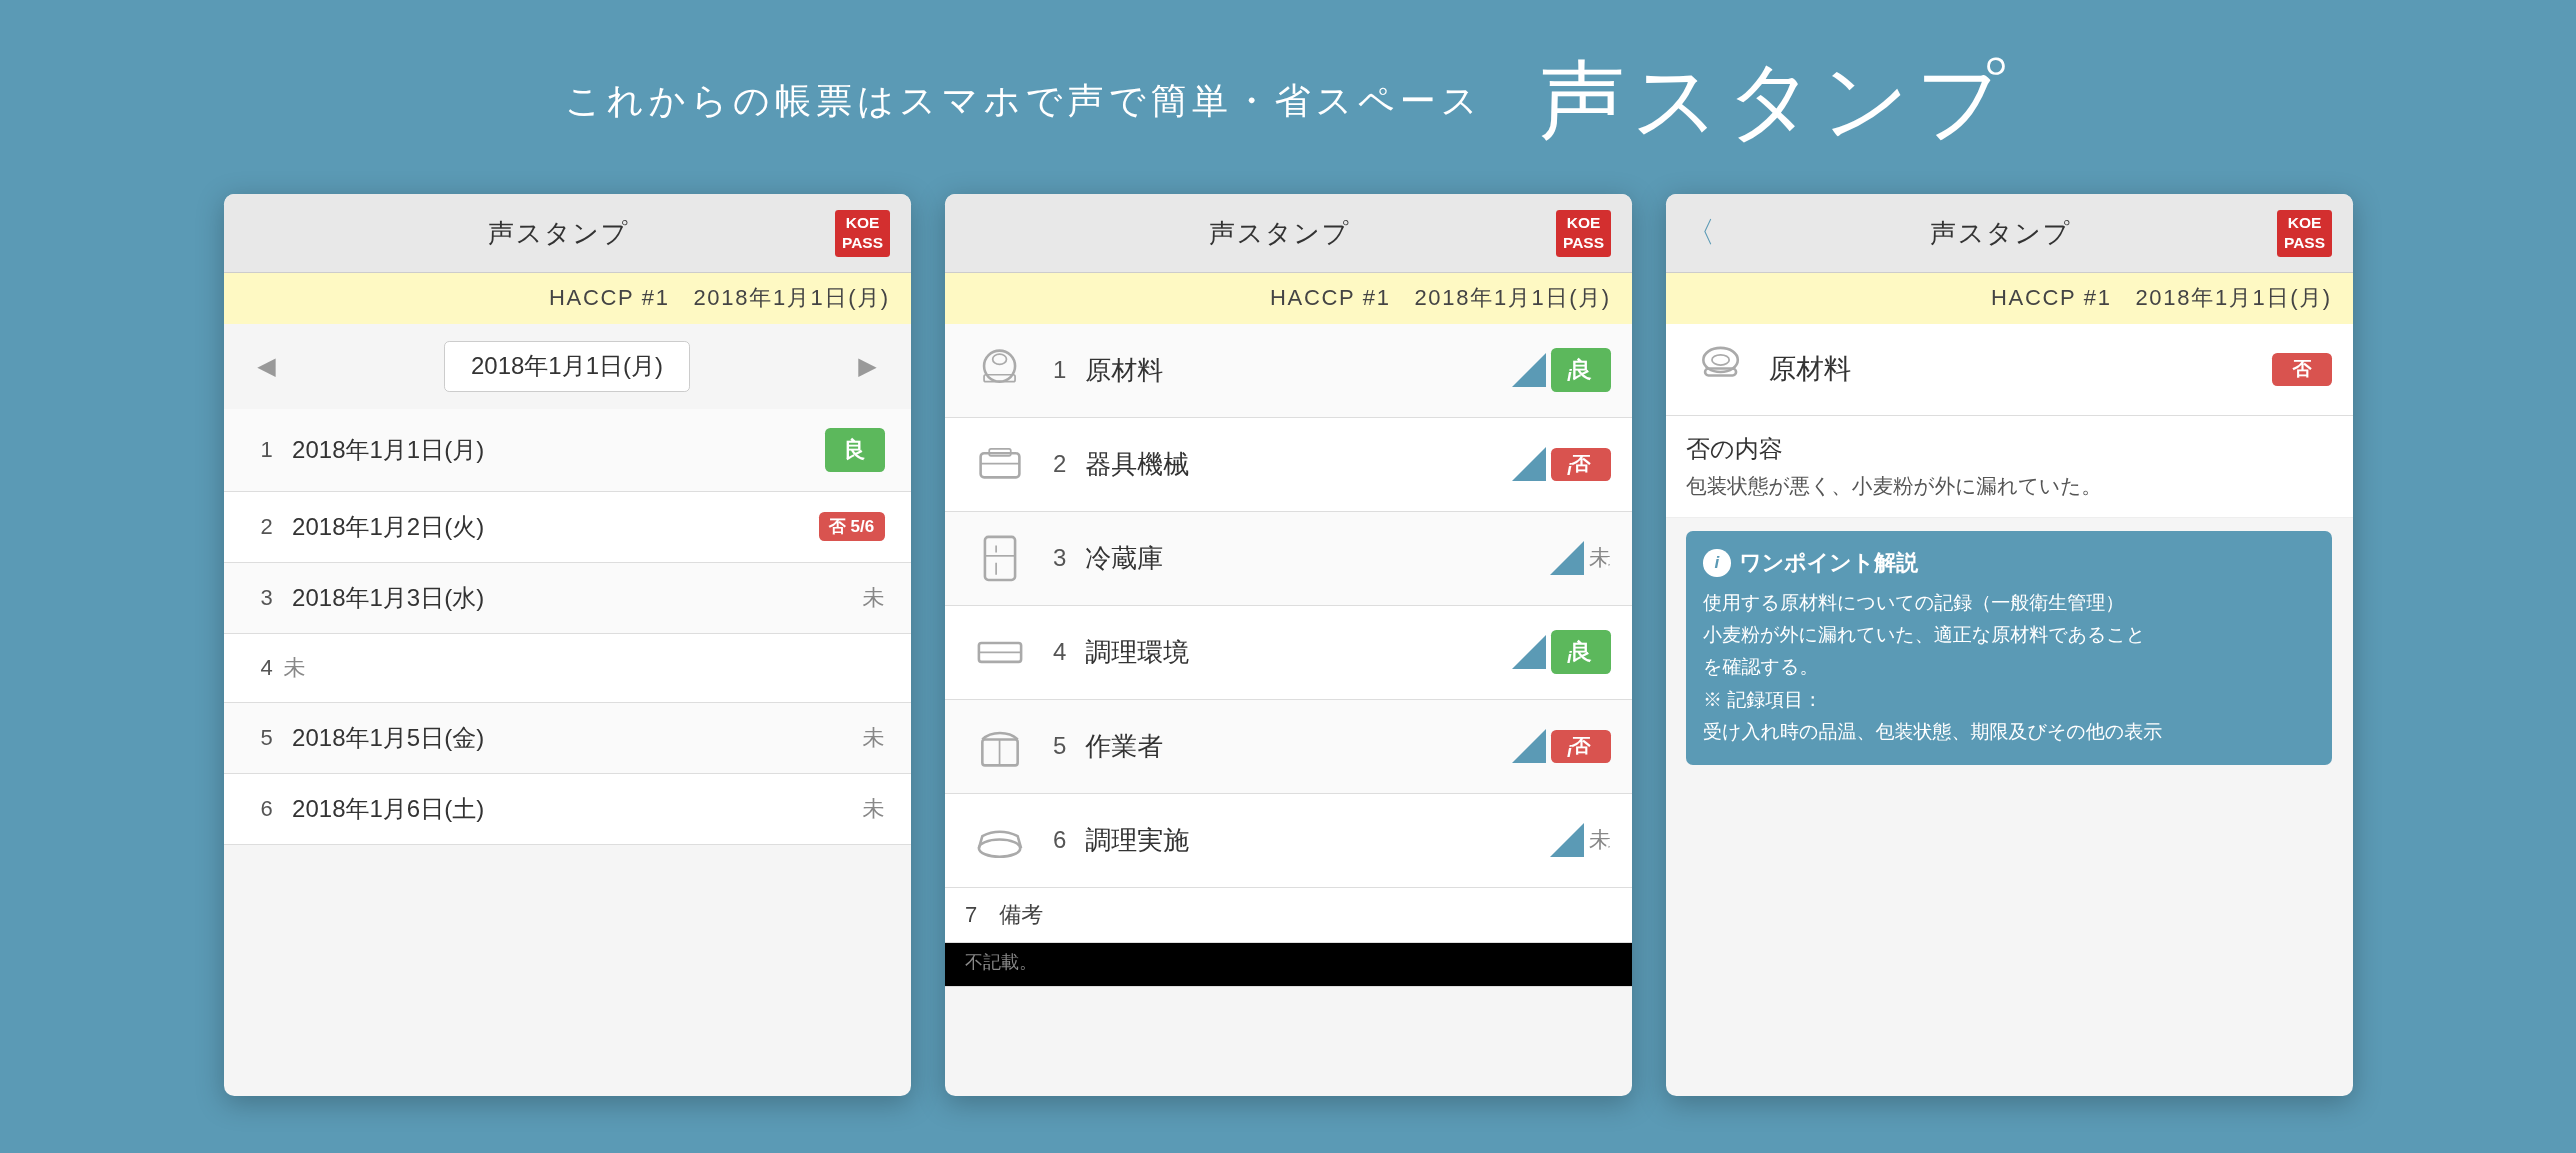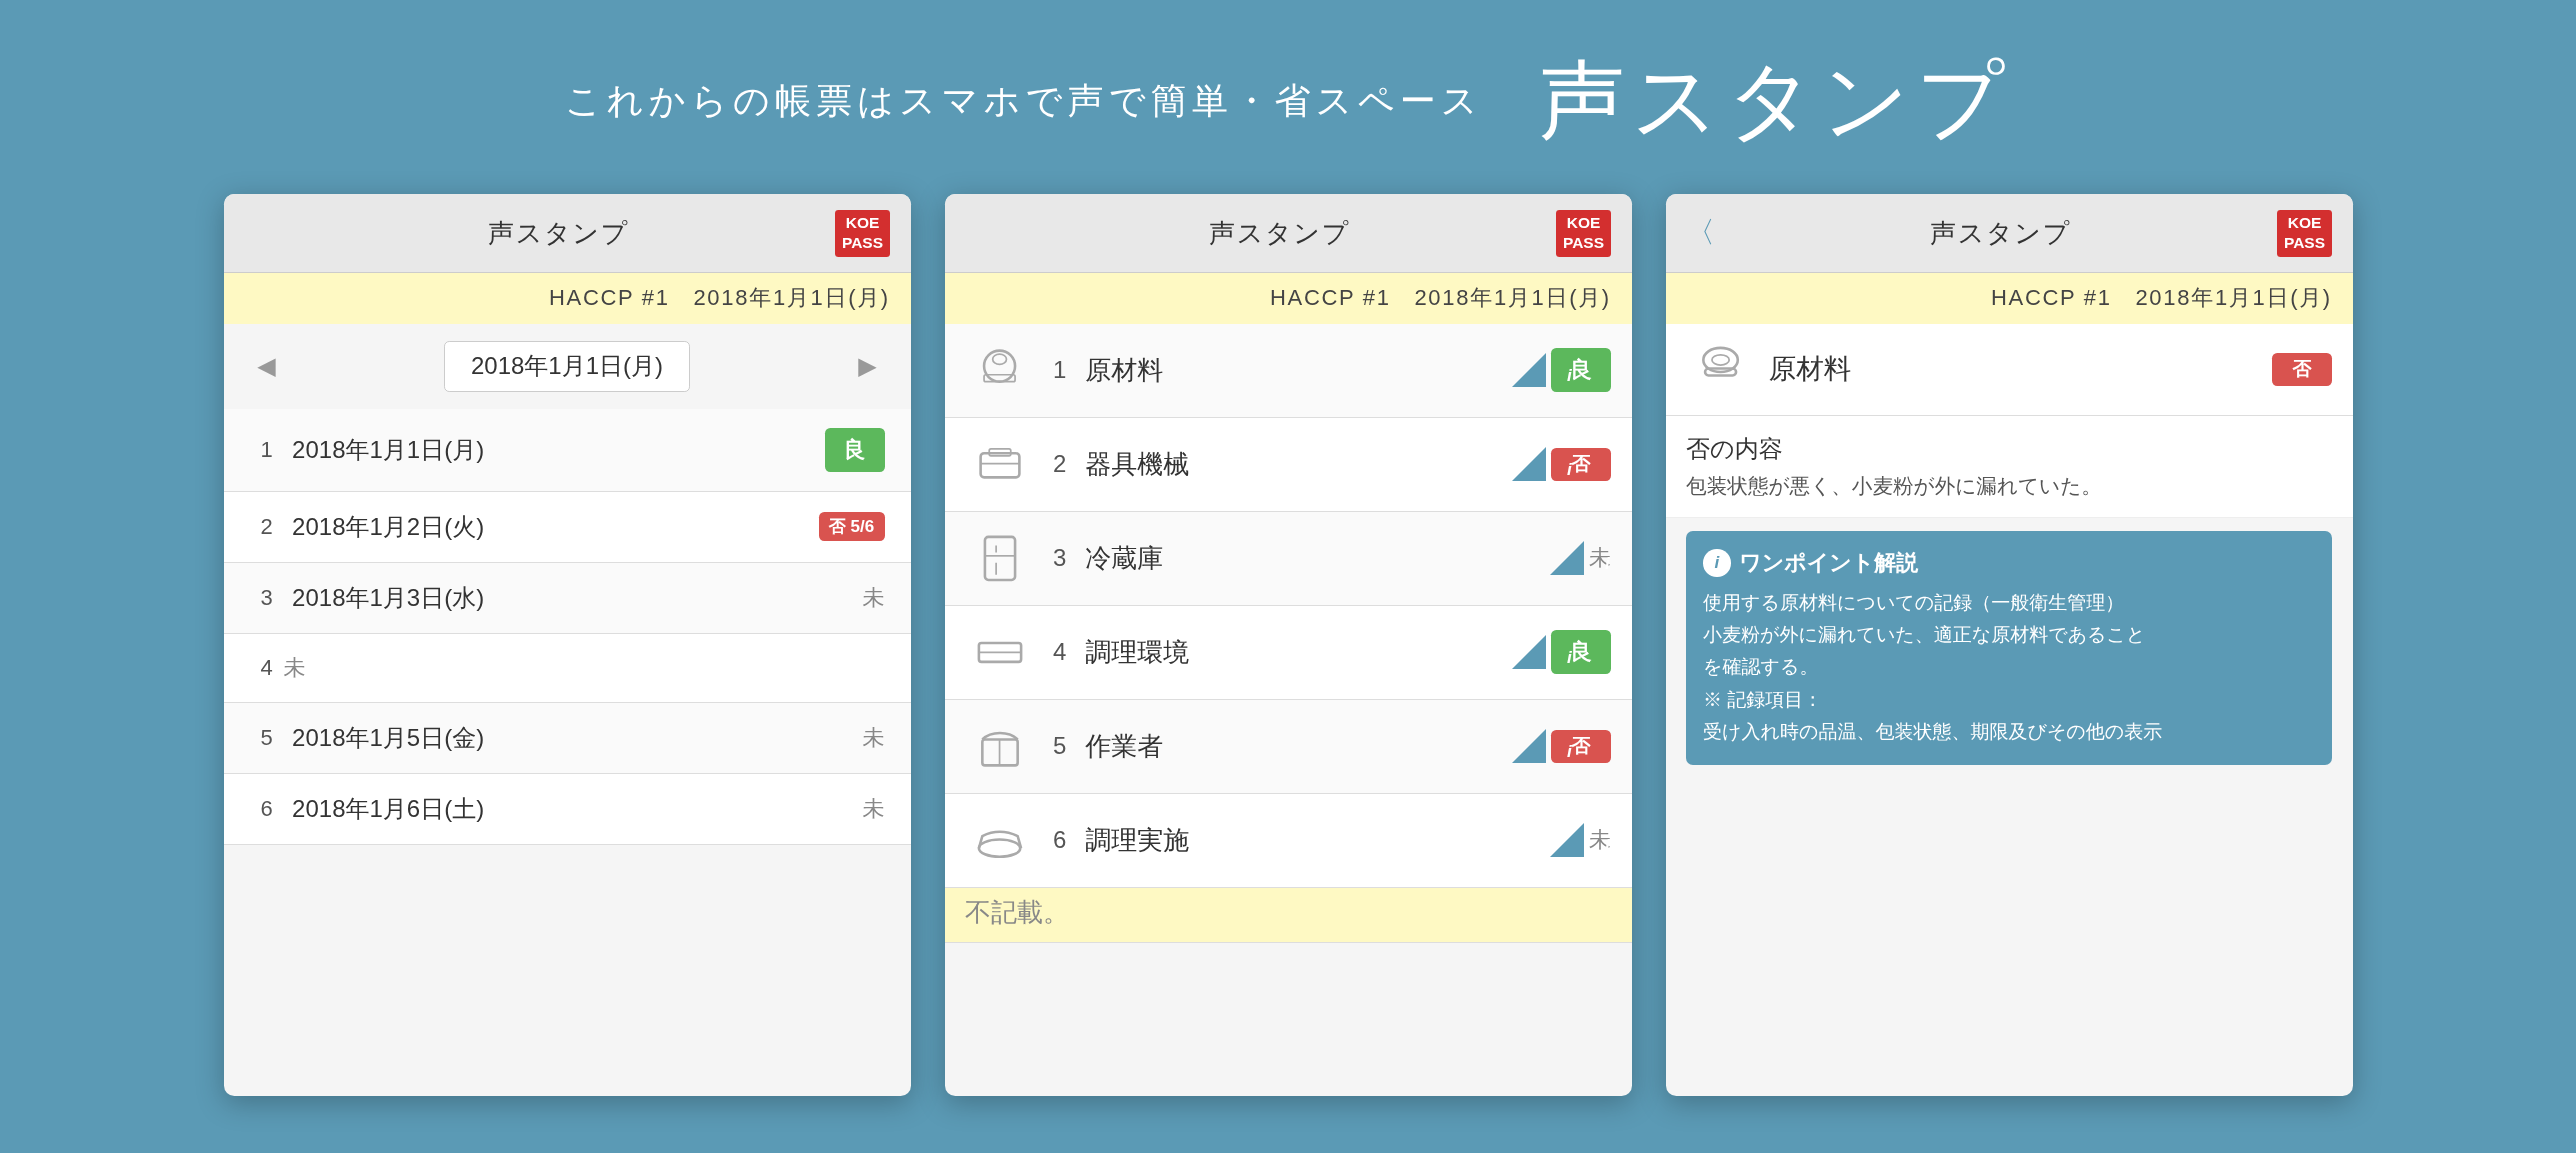--- a/index.html
+++ b/index.html
@@ -351,23 +351,23 @@
     .note-row {
       padding: 12px 20.6px;
       border-bottom: 0.9px solid #ddd;
       font-size: 22px;
       color: #444;
       background: white;
     }
 
     .note-row-sub {
       padding: 6.9px 20.6px 12px 20.6px;
-      font-size: 26px;
+      font-size: 18px;
       color: #888;
-      background: #fef9c3;
+      background: #000000;
       border-bottom: 0.9px solid #ddd;
     }
   </style>
 </head>
 <body>
 
 <div class="header-area">
   <span class="header-subtitle">これからの帳票はスマホで声で簡単・省スペース</span>
   <span class="header-title">声スタンプ</span>
 </div>
@@ -509,20 +509,21 @@
               <ellipse cx="32" cy="42" rx="24" ry="10" stroke="#aaa" stroke-width="3" fill="none"></ellipse>
               <path d="M8 42 L12 28 Q32 18 53 28 L57 42" stroke="#aaa" stroke-width="3" fill="none"></path>
             </svg>
           </div>
     <div class="cat-num">6</div>
     <div class="cat-name">調理実施</div>
     <div class="info-triangle"></div>
     <div class="status-pending">未</div>
   </div>
       </div>
+    <div class="note-row">7　備考</div>
     <div class="note-row-sub">不記載。</div>
   </div>
 
   <div class="phone-frame">
     <div class="phone-header">
       <div class="phone-header-left">
         <span class="back-button">〈</span>
       </div>
       <div class="phone-header-center">声スタンプ</div>
       <div class="phone-header-right">

